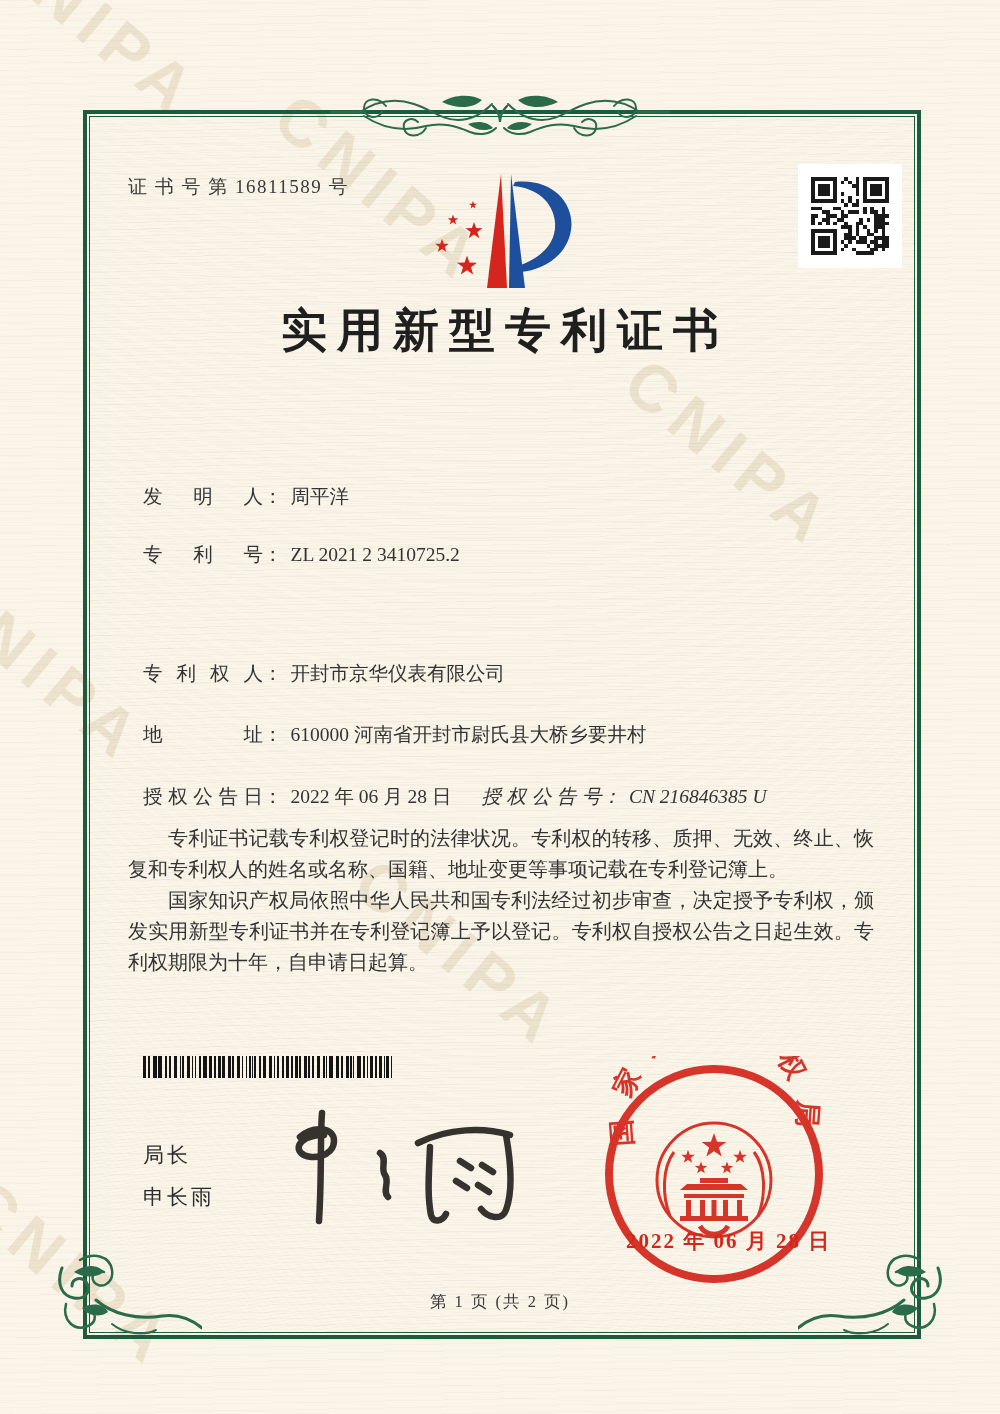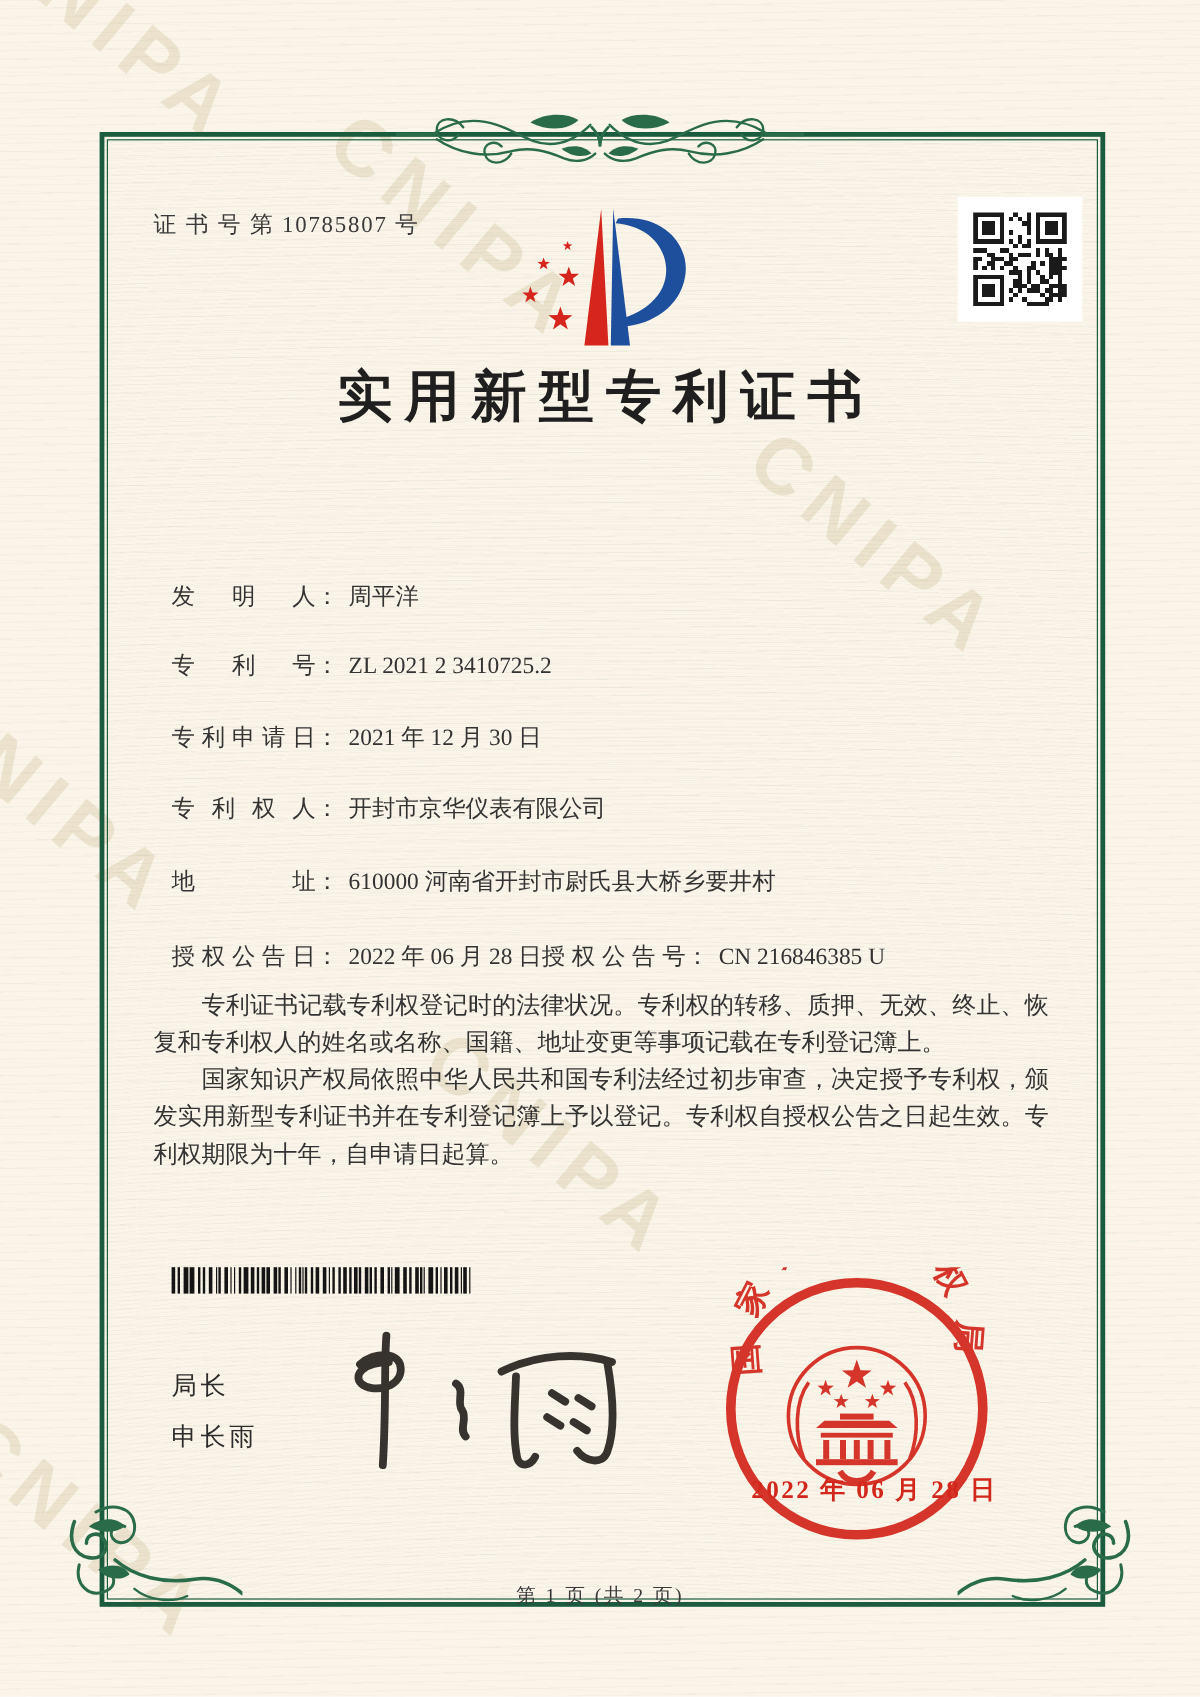--- a/index.html
+++ b/index.html
@@ -19,32 +19,32 @@
   .orn{position:absolute;z-index:3;}
   .cert-no{position:absolute;left:128px;top:174px;font-size:19px;letter-spacing:1.5px;color:#3a3a3a;z-index:4;}
   .logo{position:absolute;left:425px;top:168px;z-index:4;}
   .qr-box{position:absolute;left:798px;top:164px;width:104px;height:104px;background:#ffffff;z-index:4;}
   .qr-box svg{position:absolute;left:13px;top:13px;width:78px;height:78px;fill:#1a1a1a;}
   .title{position:absolute;left:0;right:0;top:300px;text-align:center;font-size:46px;font-weight:bold;
     letter-spacing:10px;padding-left:10px;color:#1f1f1f;z-index:4;}
   .frow{position:absolute;left:143px;font-size:19.5px;color:#333;z-index:4;white-space:nowrap;}
   .flabel{display:inline-block;width:120px;text-align:justify;text-align-last:justify;text-justify:inter-character;vertical-align:bottom;}
   .fcolon{margin-right:8px;}
-  .grant2{}
+  .grant2{margin-left:30px;font-style:italic;}
   .bodytext{position:absolute;left:128px;width:746px;top:823px;font-size:20px;line-height:31px;
     color:#333;text-align:justify;z-index:4;}
   .bodytext p{margin:0;text-indent:2em;}
   .barcode{position:absolute;left:143px;top:1056px;width:257px;height:22px;display:flex;z-index:4;}
   .signer{position:absolute;left:143px;font-size:21px;letter-spacing:3px;color:#2c2c2c;z-index:4;}
   .sig-svg{position:absolute;left:272px;top:1103px;z-index:4;}
   .seal{position:absolute;left:600px;top:1056px;z-index:5;opacity:0.93;}
   .seal-date{position:absolute;left:626px;top:1227px;font-size:21px;letter-spacing:2px;color:#d3271c;
     font-weight:bold;z-index:6;white-space:nowrap;}
   .page-info{position:absolute;left:0;right:0;top:1291px;text-align:center;font-size:16.5px;
-    letter-spacing:2px;color:#3a3a3a;z-index:4;margin-top:28px;}
+    letter-spacing:2px;color:#3a3a3a;z-index:4;}
   .note-box{position:absolute;left:50%;transform:translateX(-50%);top:1342px;background:#ffffff;
     padding:8px 30px;font-size:17.5px;letter-spacing:3px;color:#333;z-index:4;white-space:nowrap;}
   .green-stroke{stroke:#2a6b49;fill:none;stroke-linecap:round;}
   .green-fill{fill:#2a6b49;}
 </style>
 </head>
 <body>
 
 <div class="page">
 
@@ -80,21 +80,21 @@
       <path class="green-stroke" stroke-width="2" d="M60,72 C72,82 92,84 104,78"></path>
       <path class="green-fill" d="M22,20 C32,12 46,12 52,20 C44,26 32,26 22,20 Z"></path>
       <path class="green-fill" d="M30,56 C40,50 52,52 56,60 C48,66 36,64 30,56 Z"></path>
     </g>
   </svg>
 
   <svg class="orn" style="left:798px;top:1252px;transform:scaleX(-1);" width="150" height="95" viewBox="0 0 150 95">
     <use href="#cf"></use>
   </svg>
 
-  <div class="cert-no">证 书 号 第 10785807 号</div>
+  <div class="cert-no">证 书 号 第 16811589 号</div>
 
   <svg class="logo" width="150" height="125" viewBox="0 0 150 125">
     <defs>
       <path id="lstar" d="M0,-10 L2.35,-3.24 9.51,-3.09 3.8,1.24 5.88,8.09 0,4 -5.88,8.09 -3.8,1.24 -9.51,-3.09 -2.35,-3.24 Z"></path>
     </defs>
     <g fill="#d6251d">
       <use href="#lstar" transform="translate(48,37) scale(0.42)"></use>
       <use href="#lstar" transform="translate(28,52) scale(0.55)"></use>
       <use href="#lstar" transform="translate(17,78) scale(0.72)"></use>
       <use href="#lstar" transform="translate(49,63) scale(0.9)"></use>
@@ -332,23 +332,20 @@
   </div>
 
   <div class="title">实用新型专利证书</div>
 
   <div class="frow" style="top:483px;">
     <span class="flabel">发明人</span><span class="fcolon">：</span><span>周平洋</span>
   </div>
   <div class="frow" style="top:541px;">
     <span class="flabel">专利号</span><span class="fcolon">：</span><span>ZL 2021 2 3410725.2</span>
   </div>
-  <div class="frow" style="top:601px;">
-    <span class="flabel">专利申请日</span><span class="fcolon">：</span><span>2021 年 12 月 30 日</span>
-  </div>
   <div class="frow" style="top:660px;">
     <span class="flabel">专利权人</span><span class="fcolon">：</span><span>开封市京华仪表有限公司</span>
   </div>
   <div class="frow" style="top:721px;">
     <span class="flabel">地址</span><span class="fcolon">：</span><span>610000 河南省开封市尉氏县大桥乡要井村</span>
   </div>
   <div class="frow" style="top:783px;">
     <span class="flabel">授权公告日</span><span class="fcolon">：</span><span>2022 年 06 月 28 日</span><span class="grant2"><span class="flabel">授权公告号</span><span class="fcolon">：</span><span>CN 216846385 U</span></span>
   </div>
 

